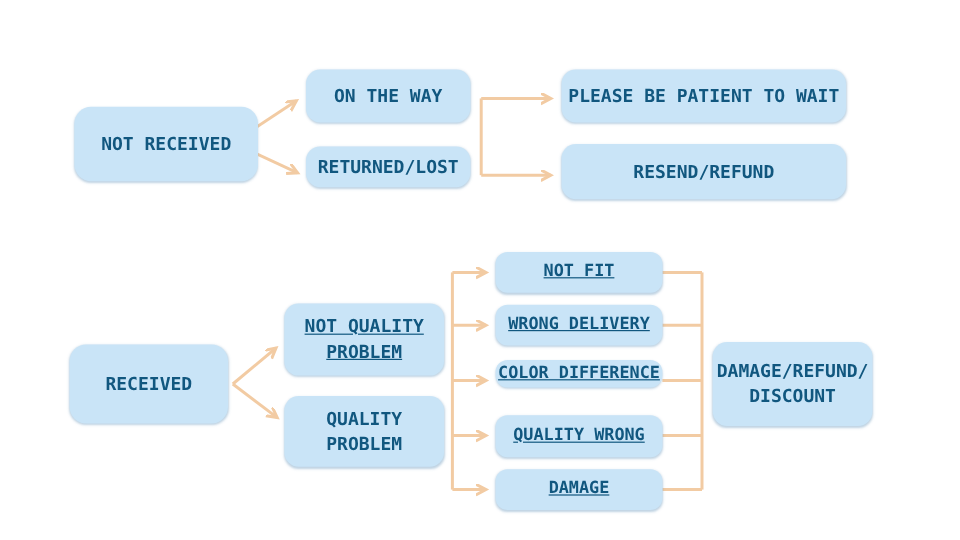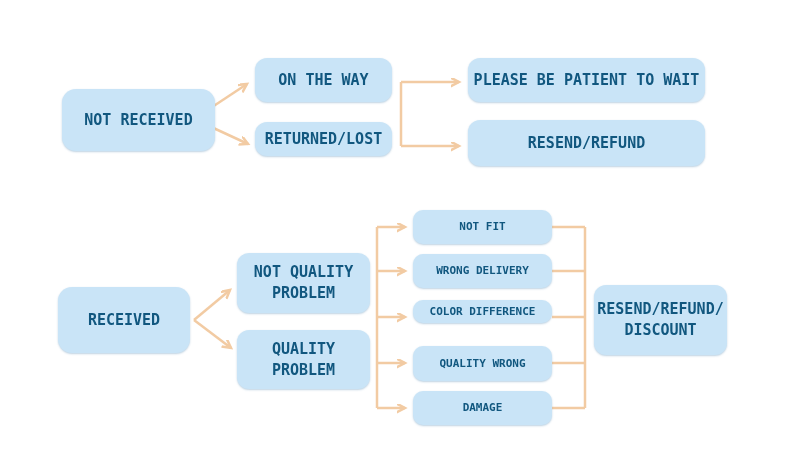--- a/index.html
+++ b/index.html
@@ -47,31 +47,31 @@
     align-items: center;
     justify-content: center;
     text-align: center;
     font-weight: bold;
     font-size: 15px;
     line-height: 1.4;
     letter-spacing: 0px;
     box-shadow: 0 1px 2px rgba(110, 155, 190, 0.45);
   }
   .node.big { border-radius: 14px; }
-  .node.small { font-size: 11px; border-radius: 10px; }
+  .node.small { font-size: 14px; border-radius: 10px; text-decoration: underline; }
   .node span { display: block; white-space: nowrap; }
 
   
   .n-not-received   { left: 62px;  top: 89px;  width: 153px; height: 62px; }
   .n-on-the-way     { left: 255px; top: 58px;  width: 137px; height: 44px; }
   .n-returned-lost  { left: 255px; top: 122px; width: 137px; height: 34px; }
   .n-patient        { left: 468px; top: 58px;  width: 237px; height: 44px; }
   .n-resend-refund  { left: 468px; top: 120px; width: 237px; height: 46px; }
   .n-received       { left: 58px;  top: 287px; width: 132px; height: 66px; }
-  .n-not-quality    { left: 237px; top: 253px; width: 133px; height: 60px; }
+  .n-not-quality    { left: 237px; top: 253px; width: 133px; height: 60px; text-decoration: underline; }
   .n-quality        { left: 237px; top: 330px; width: 133px; height: 59px; }
   .n-not-fit        { left: 413px; top: 210px; width: 139px; height: 34px; }
   .n-wrong-delivery { left: 413px; top: 254px; width: 139px; height: 34px; }
   .n-color-diff     { left: 413px; top: 300px; width: 139px; height: 23px; }
   .n-quality-defect { left: 413px; top: 346px; width: 139px; height: 35px; }
   .n-damage         { left: 413px; top: 391px; width: 139px; height: 34px; }
   .n-outcome        { left: 594px; top: 285px; width: 133px; height: 70px; }
 </style>
 </head>
 <body>
@@ -156,17 +156,17 @@
   <div class="node small n-color-diff">
     <span>COLOR DIFFERENCE</span>
   </div>
   <div class="node small n-quality-defect">
     <span>QUALITY WRONG</span>
   </div>
   <div class="node small n-damage">
     <span>DAMAGE</span>
   </div>
   <div class="node n-outcome">
-    <span>RESEND/REFUND/</span>
+    <span>DAMAGE/REFUND/</span>
     <span>DISCOUNT</span>
   </div>
 
 </div>
 
 </body></html>

